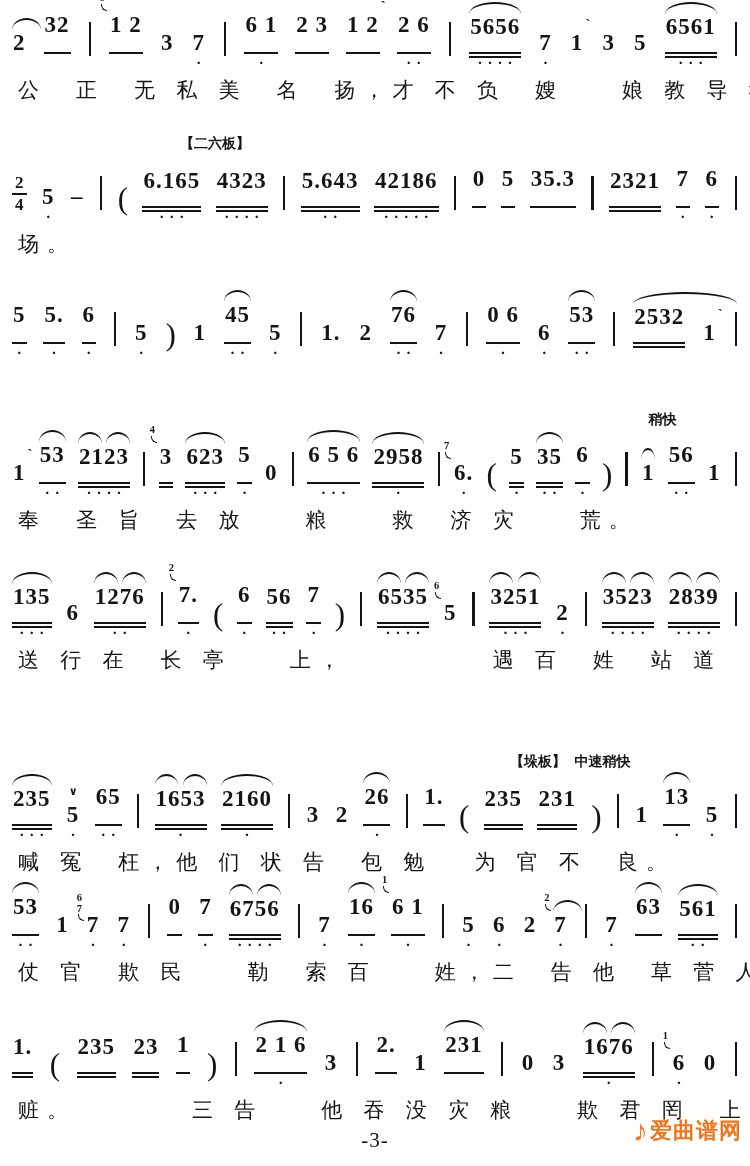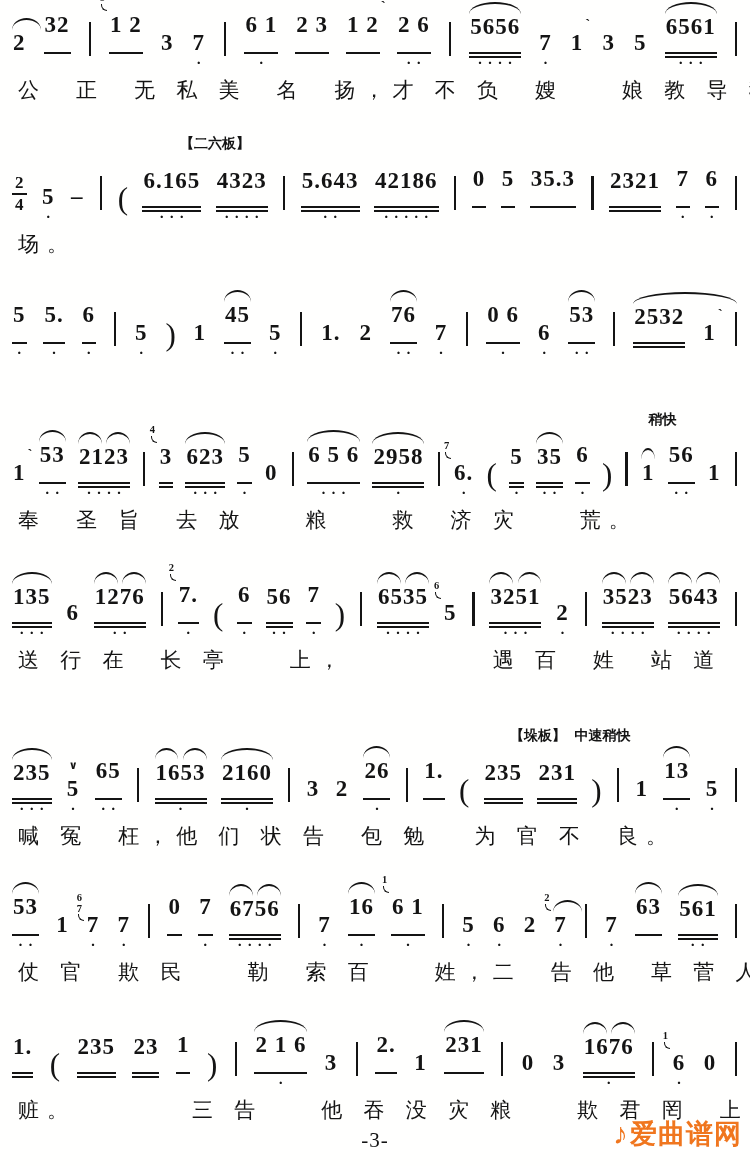--- a/index.html
+++ b/index.html
@@ -43,28 +43,28 @@
   }
   .slide{position:absolute;top:-14px;right:-6px;font-size:15px;font-weight:bold}
   .breath{position:absolute;top:-17px;left:50%;transform:translateX(-50%);font-size:11px;font-weight:bold}
   .barline{width:2.2px;height:34px;background:#141414;margin:0 1px 12px 1px;flex:none}
   .paren{font-size:31px;font-weight:normal;line-height:1;margin-bottom:8px}
   .timesig{display:inline-flex;flex-direction:column;align-items:center;font-size:17px;font-weight:bold;line-height:1.05;margin-bottom:8px}
   .ts-top{border-bottom:2px solid #141414;padding:0 3px 1px}
   .ts-bot{padding-top:1px}
   .lyrics{margin-top:10px;font-size:21px;letter-spacing:8px;white-space:pre;padding-left:8px;line-height:1.2}
   .sys1{top:8px}.sys2{top:162px}.sys3{top:298px}.sys4{top:438px}
-  .sys5{top:578px}.sys6{top:754px}.sys7{top:890px}.sys8{top:1028px}
+  .sys5{top:578px}.sys6{top:780px}.sys7{top:890px}.sys8{top:1028px}
   .footer{position:absolute;top:1128px;left:0;width:100%;text-align:center;font-size:21px;letter-spacing:1px}
   .watermark{
     position:absolute;top:1116px;right:8px;display:flex;align-items:center;gap:2px;
     font-family:"Liberation Sans","DejaVu Sans",sans-serif;
   }
   .watermark .wm-icon{font-size:30px;line-height:1}
-  .watermark .wm-text{font-size:27px;font-weight:bold;letter-spacing:1px}
+  .watermark .wm-text{font-size:22px;font-weight:bold;letter-spacing:1px}
 </style>
 </head>
 <body style="background: rgb(255, 255, 254);">
 
 <div id="score">
     <div class="system sys1">
       <div class="music-row">
         <span class="note"><span class="digits">2</span><span class="arc" style="width: 200%;"></span></span>
         <span class="note"><span class="digits u1">32</span></span>
         <span class="barline"></span>
@@ -193,21 +193,21 @@
         <span class="barline"></span>
         <span class="note"><span class="digits u2">6535</span><span class="arc half l"></span><span class="arc half r"></span><span class="dots">····</span></span>
         <span class="note"><span class="grace">
             <span>6</span>
           </span><span class="digits">5</span></span>
         <span class="barline"></span>
         <span class="note"><span class="digits u2">3251</span><span class="arc half l"></span><span class="arc half r"></span><span class="dots">···</span></span>
         <span class="note"><span class="digits">2</span><span class="dots">·</span></span>
         <span class="barline"></span>
         <span class="note"><span class="digits u2">3523</span><span class="arc half l"></span><span class="arc half r"></span><span class="dots">····</span></span>
-        <span class="note"><span class="digits u2">5643</span><span class="arc half l"></span><span class="arc half r"></span><span class="dots">····</span></span>
+        <span class="note"><span class="digits u2">2839</span><span class="arc half l"></span><span class="arc half r"></span><span class="dots">····</span></span>
         <span class="barline"></span>
       </div>
       <div class="lyrics">送 行 在　长 亭　　上，　　　　　遇 百　姓　站 道　旁，头 顶　陈 帖</div>
     </div>
     <div class="system sys6">
       <div class="annotation" style="left: 68%;">【垛板】 中速稍快</div>
       <div class="music-row">
         <span class="note"><span class="digits u2">235</span><span class="arc"></span><span class="dots">···</span></span>
         <span class="note"><span class="digits">5</span><span class="breath">∨</span><span class="dots">·</span></span>
         <span class="note"><span class="digits u1">65</span><span class="dots">··</span></span>

